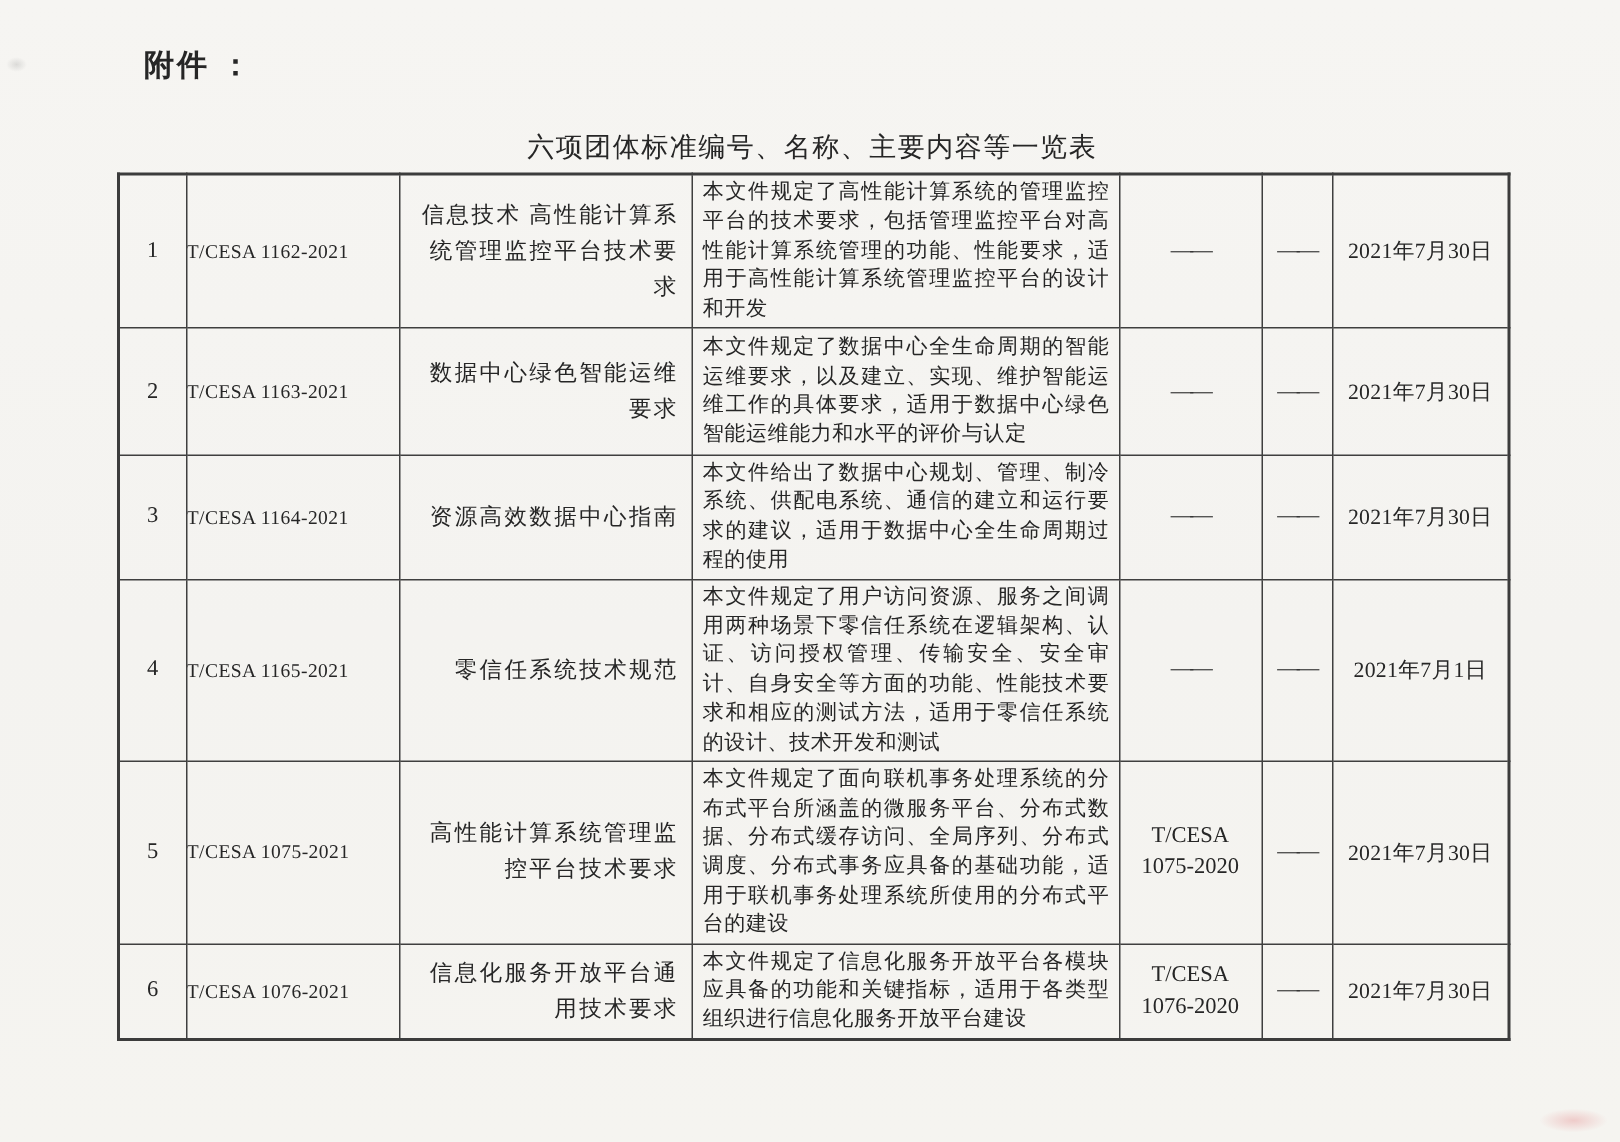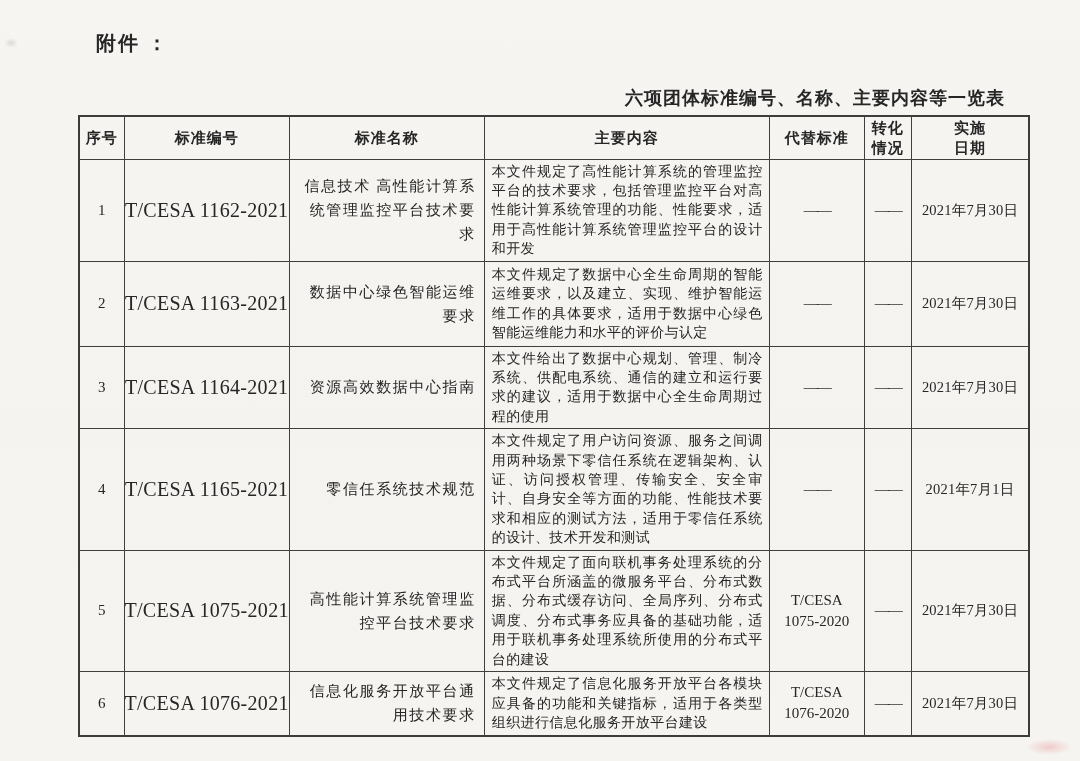--- a/index.html
+++ b/index.html
@@ -14,21 +14,21 @@
   .paper-texture {
     position: absolute; inset: 0;
     background: linear-gradient(180deg, #f6f5f2 0%, #f4f3f0 55%, #f5f4f0 100%);
   }
   .attachment-label {
     position: absolute; left: 85px; top: 30px;
     font-size: 20px; font-weight: 600; letter-spacing: 2px; margin-left: 11px;
   }
   .doc-title {
     position: absolute; left: 78px; top: 86px; width: 927px;
-    text-align: right; font-size: 18px; font-weight: 700; letter-spacing: 1px;
+    text-align: center; font-size: 18px; font-weight: 400; letter-spacing: 1px;
   }
   .std-table {
     position: absolute; left: 78px; top: 115px;
     border-collapse: collapse; table-layout: fixed;
     border: 2px solid #3c3c3c;
   }
   .std-table th, .std-table td {
     border: 1.4px solid #3f3f3f;
     vertical-align: middle;
     overflow: hidden;
@@ -45,21 +45,21 @@
   col.c-conv { width: 47px; }
   col.c-date { width: 118px; }
   tr.hdr { height: 43px; }
   tr.r1 { height: 97px; }
   tr.r2 { height: 85px; }
   tr.r3 { height: 82px; }
   tr.r4 { height: 108px; }
   tr.r5 { height: 118px; }
   tr.r6 { height: 64px; }
   td.no { text-align: center; font-size: 15px; }
-  td.code { text-align: center; font-size: 20px; letter-spacing: 0.3px; white-space: nowrap; font-family: Liberation Serif, serif; }
+  td.code { font-size: 13px; letter-spacing: 0.3px; white-space: nowrap; font-family: Liberation Serif, serif; }
   td.name { text-align: right; font-size: 15px; padding: 3px 8px; line-height: 24px; letter-spacing: 1.6px; }
   td.content { text-align: justify; font-size: 14px; padding: 2px 6px 2px 7px; line-height: 19.4px; letter-spacing: 0.4px; }
   td.replaced { text-align: center; font-size: 15px; white-space: pre-line; line-height: 21px; }
   td.conv { text-align: center; font-size: 15px; }
   td.date { text-align: center; font-size: 14.5px; white-space: nowrap; letter-spacing: 0.2px; margin-left: 28px; }
   .dash { letter-spacing: -2px; font-weight: 500; color: #2e2e2e; }
   .smudge-br {
     position: absolute; right: 8px; bottom: 6px; width: 46px; height: 16px;
     background: radial-gradient(ellipse at center, rgba(233,170,170,0.55), rgba(233,170,170,0) 70%);
     border-radius: 50%;
@@ -82,31 +82,20 @@
   <colgroup>
     <col class="c-no">
       <col class="c-code">
       <col class="c-name">
       <col class="c-content">
     <col class="c-replaced">
       <col class="c-conv">
       <col class="c-date">
   </colgroup>
   <tbody>
-    <tr class="hdr">
-      <th>序号</th>
-      <th>标准编号</th>
-      <th>标准名称</th>
-      <th>主要内容</th>
-      <th>代替标准</th>
-      <th>转化
-情况</th>
-      <th>实施
-日期</th>
-    </tr>
     <tr class="r1">
       <td class="no">1</td>
       <td class="code">T/CESA 1162-2021</td>
       <td class="name">信息技术 高性能计算系统管理监控平台技术要求</td>
       <td class="content">本文件规定了高性能计算系统的管理监控平台的技术要求，包括管理监控平台对高性能计算系统管理的功能、性能要求，适用于高性能计算系统管理监控平台的设计和开发</td>
       <td class="replaced dash">——</td>
       <td class="conv dash">——</td>
       <td class="date">2021年7月30日</td>
     </tr>
     <tr class="r2">

